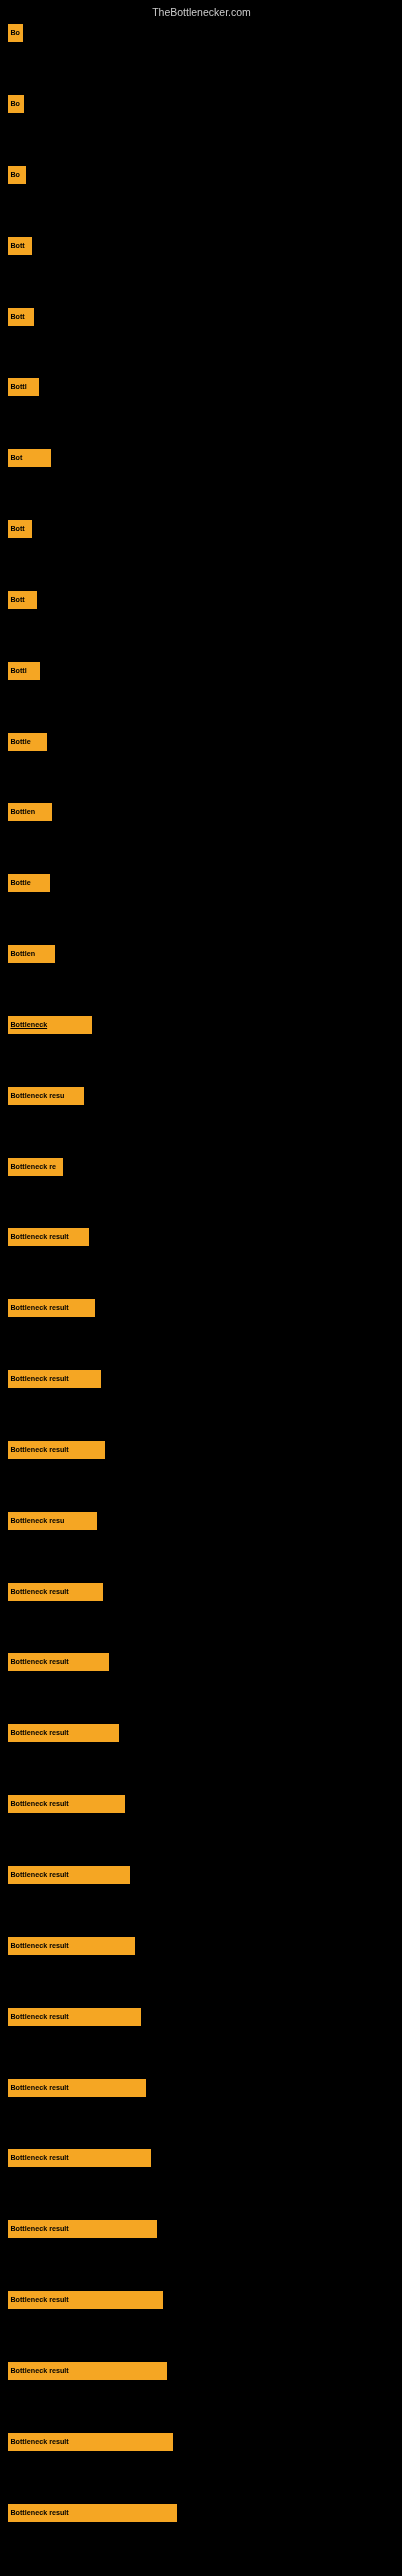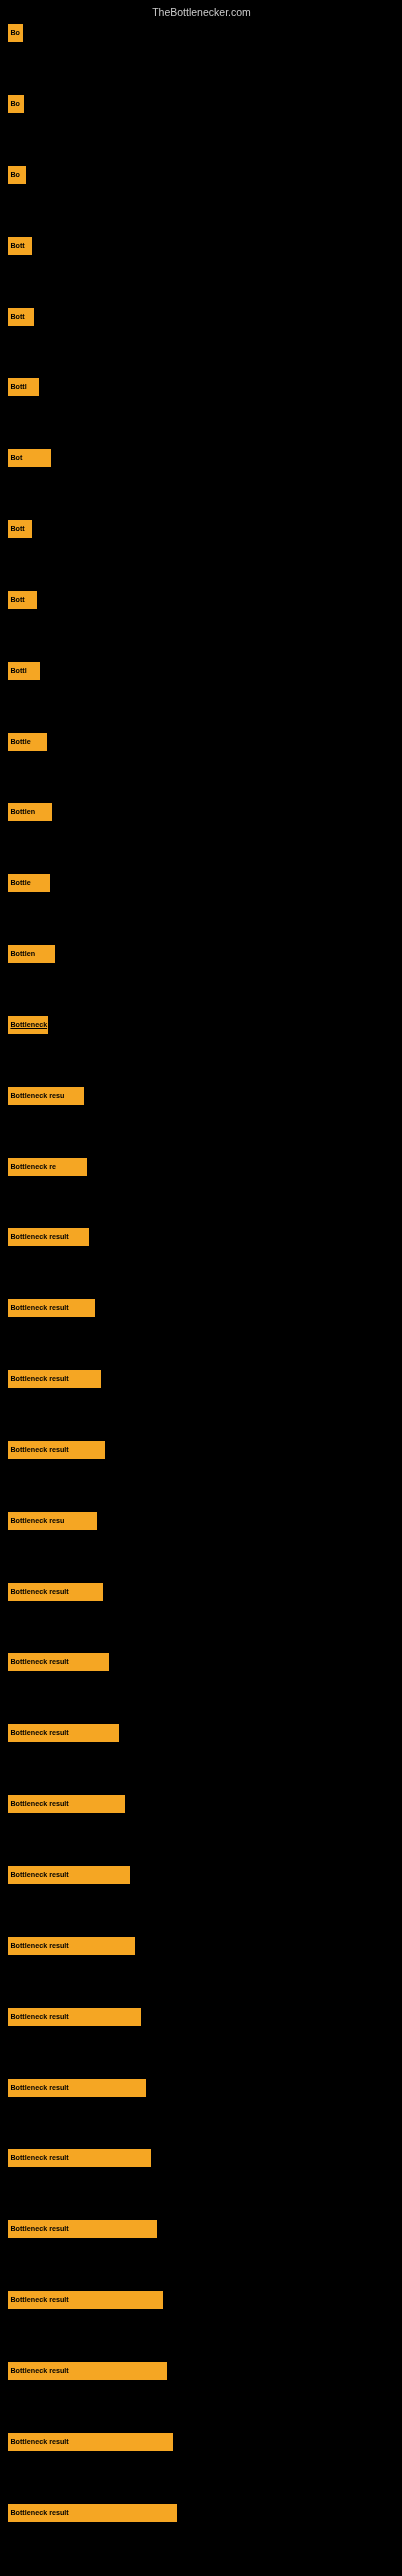--- a/index.html
+++ b/index.html
@@ -118,31 +118,31 @@
       <div class="bar" style="width: 42px;">
         <span class="bar-label">Bottle</span>
       </div>
     </div>
     <div class="bar-container" style="top: 945px;">
       <div class="bar" style="width: 47px;">
         <span class="bar-label">Bottlen</span>
       </div>
     </div>
     <div class="bar-container" style="top: 1016px;">
-      <div class="bar" style="width: 40px; text-decoration: underline;">
+      <div class="bar" style="width: 84px; text-decoration: underline;">
         <span class="bar-label">Bottleneck</span>
       </div>
     </div>
     <div class="bar-container" style="top: 1087px;">
       <div class="bar" style="width: 76px;">
         <span class="bar-label">Bottleneck resu</span>
       </div>
     </div>
     <div class="bar-container" style="top: 1158px;">
-      <div class="bar" style="width: 79px;">
+      <div class="bar" style="width: 55px;">
         <span class="bar-label">Bottleneck re</span>
       </div>
     </div>
     <div class="bar-container" style="top: 1228px;">
       <div class="bar" style="width: 81px;">
         <span class="bar-label">Bottleneck result</span>
       </div>
     </div>
     <div class="bar-container" style="top: 1299px;">
       <div class="bar" style="width: 87px;">

